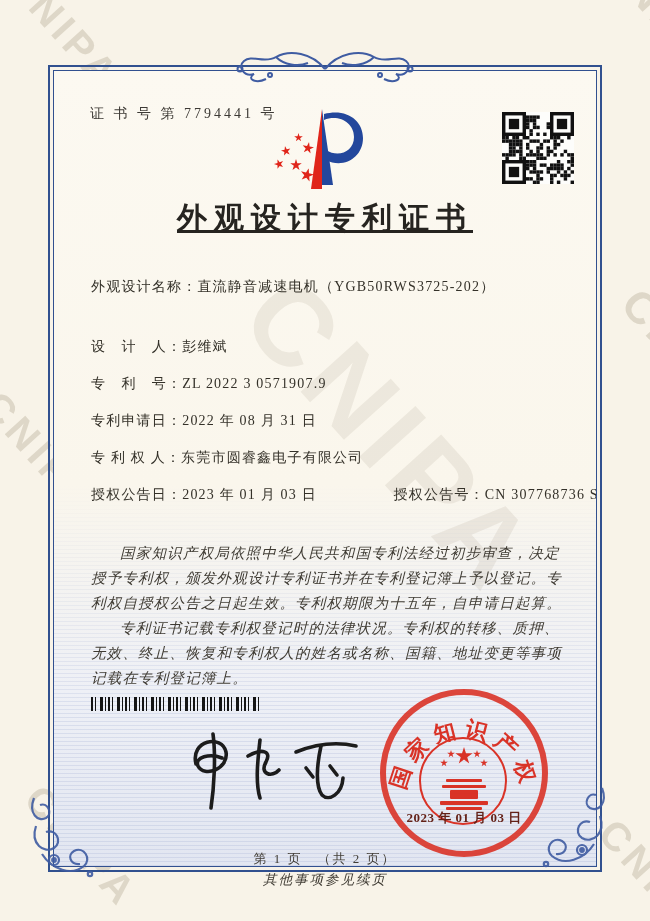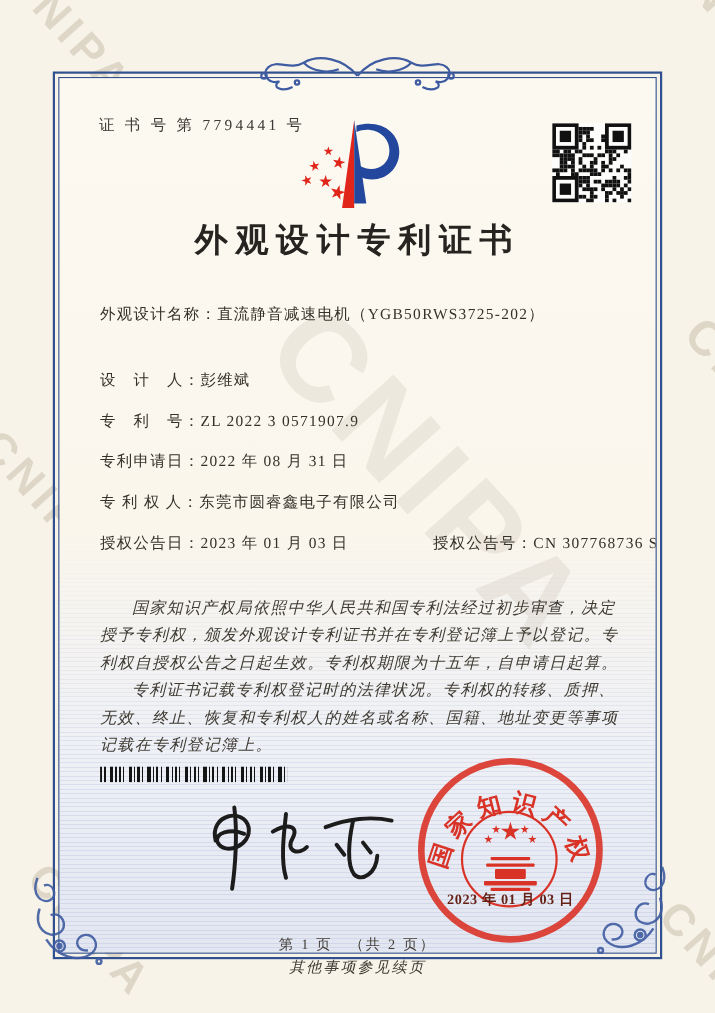--- a/index.html
+++ b/index.html
@@ -39,21 +39,21 @@
     font-size:110px;letter-spacing:8px;color:rgba(165,155,138,.16);
     transform:rotate(48deg);pointer-events:none;
   }
   .cert-number{position:absolute;left:36px;top:34px;font-size:14px;letter-spacing:3px;color:#3d3a35;z-index:1;}
   .logo{position:absolute;left:calc(50% - 59px);top:36px;width:100px;height:86px;z-index:1;}
   .logo svg{position:absolute;left:0;top:0;}
   .star{position:absolute;background:var(--logo-red);
     clip-path:polygon(50% 0%,61% 35%,98% 35%,68% 57%,79% 91%,50% 70%,21% 91%,32% 57%,2% 35%,39% 35%);}
   .qr{position:absolute;right:22px;top:41px;width:72px;height:72px;z-index:1;background:#fdfdfb;}
   .title{position:absolute;left:0;right:0;top:127px;text-align:center;font-size:30px;font-weight:bold;
-    letter-spacing:7px;color:#262420;z-index:1;}
+    letter-spacing:7px;color:#262420;z-index:1;text-decoration:underline;}
   .fields{position:absolute;left:37px;right:26px;top:206px;z-index:1;font-size:14px;letter-spacing:1.2px;color:#343129;}
   .frow{line-height:20px;margin-bottom:17px;white-space:nowrap;}
   .frow.first{margin-bottom:40px;white-space:normal;}
   .flabel{display:inline-block;}
   .grant-right{margin-left:72px;}
   .paras{position:absolute;left:37px;right:28px;top:470px;z-index:1;font-size:14.5px;line-height:25px;
     font-style:italic;letter-spacing:1.2px;color:#3f3b33;}
   .paras p{margin:0;text-indent:2em;}
   .barcode{position:absolute;left:37px;top:626px;width:170px;height:14px;z-index:1;
     background-image:repeating-linear-gradient(90deg,

